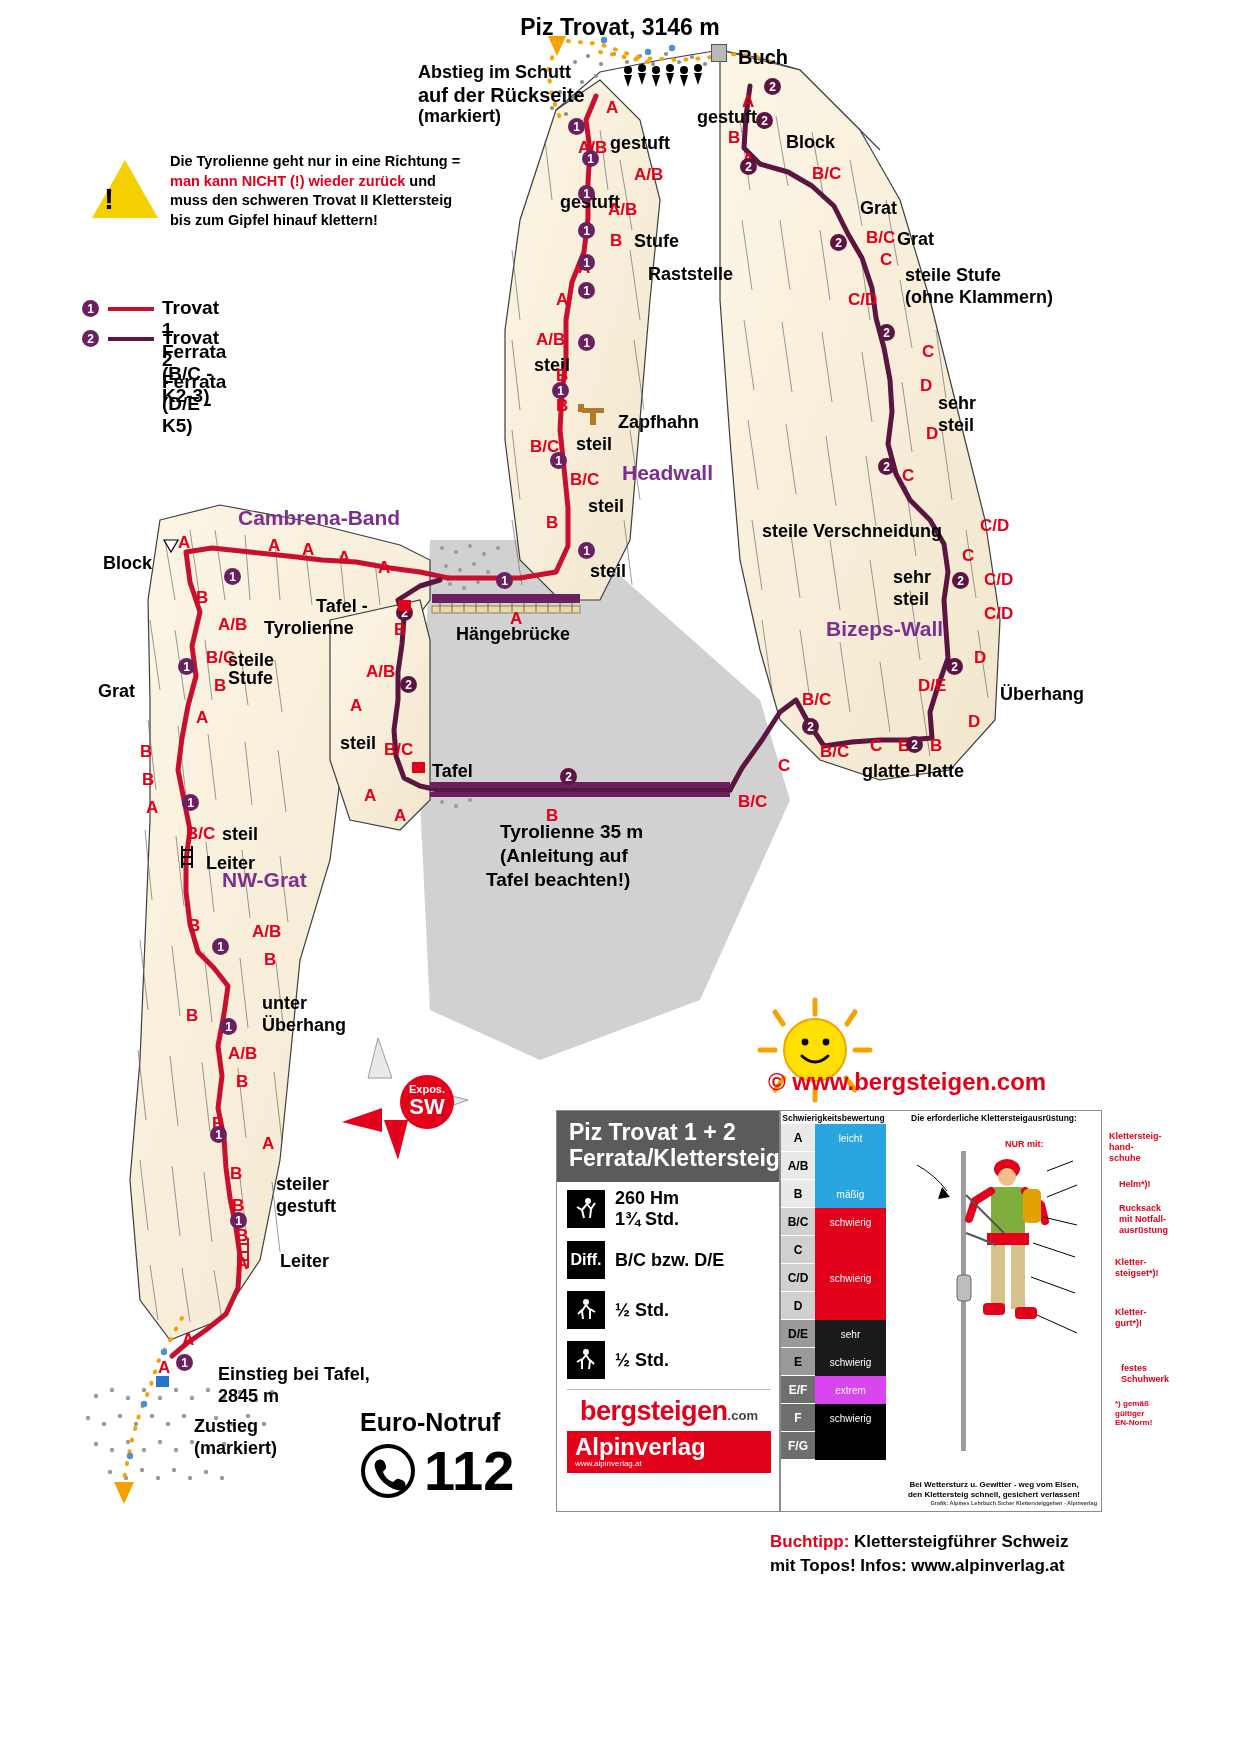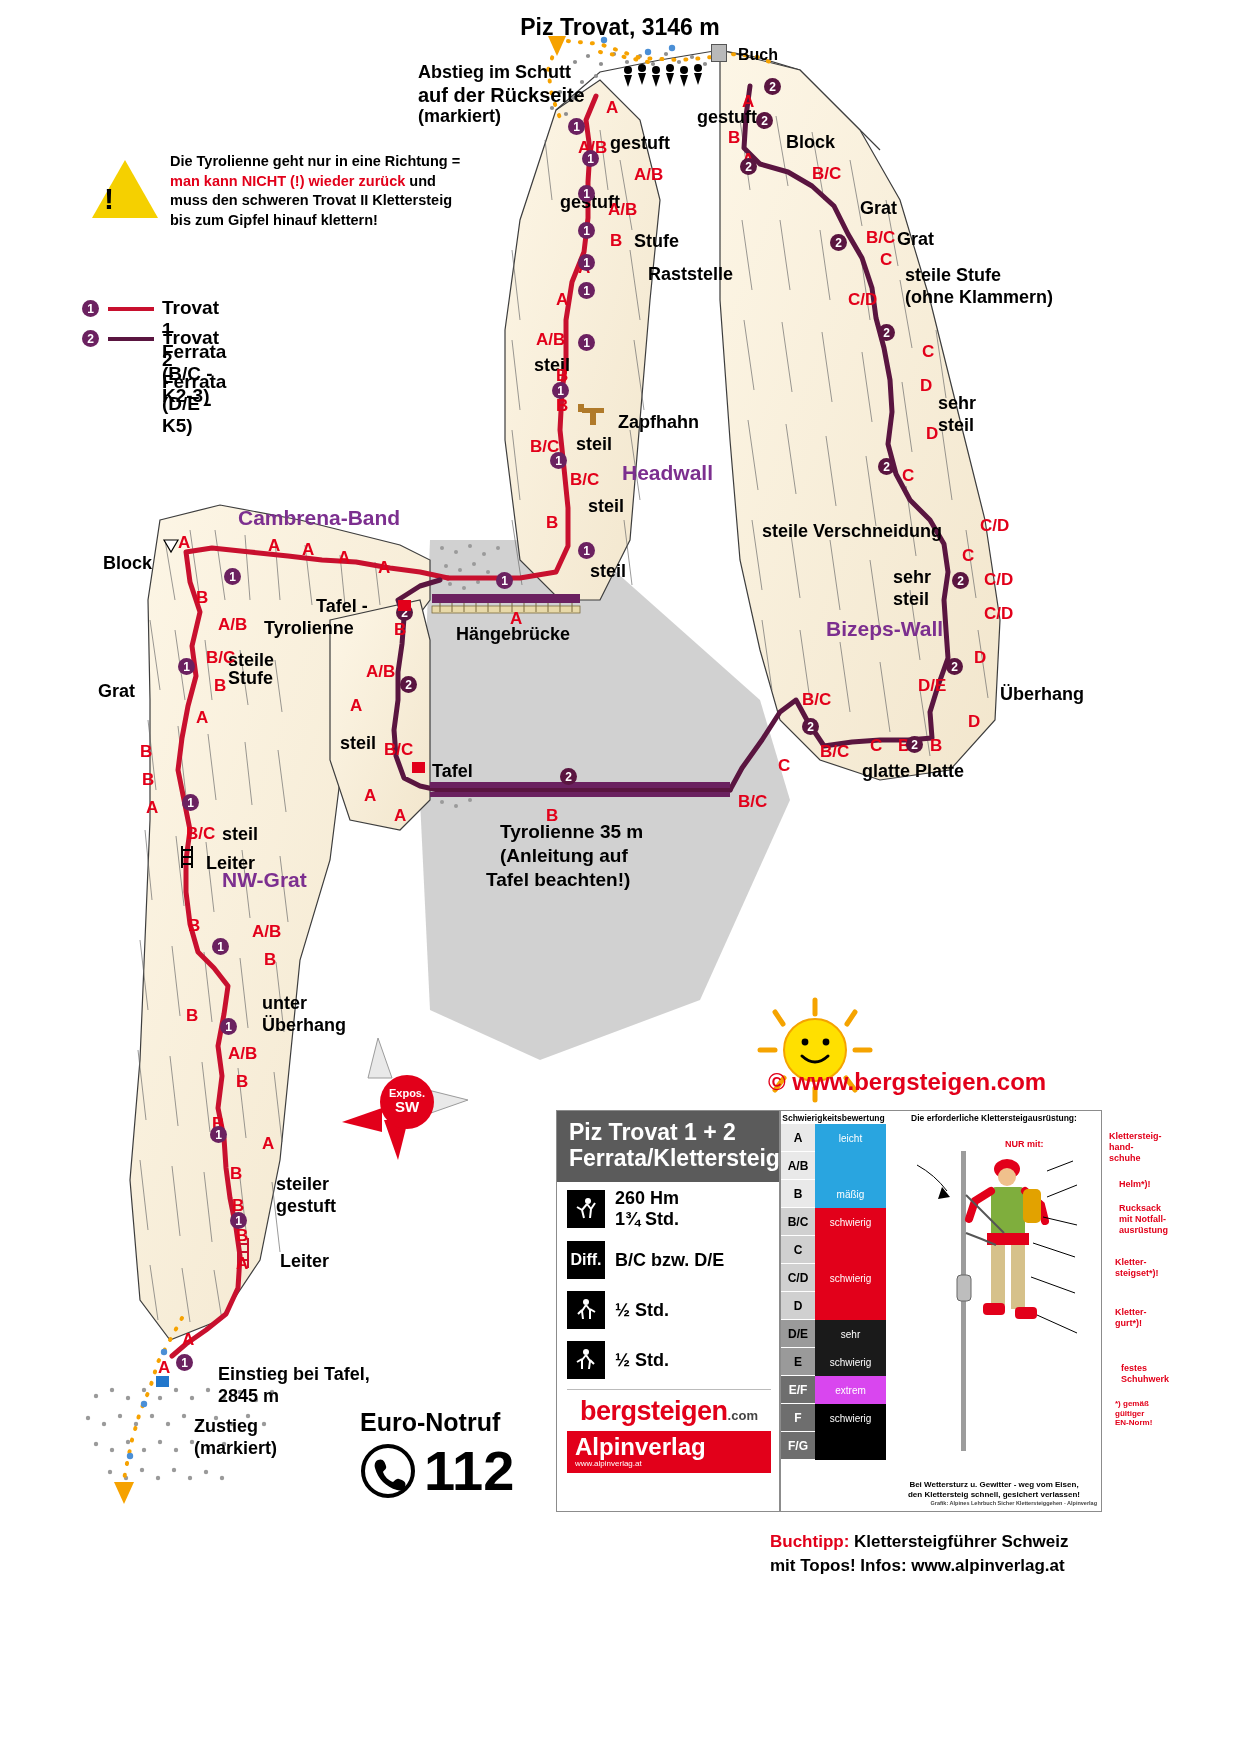--- a/index.html
+++ b/index.html
@@ -34,24 +34,24 @@
   }
   .warn-text{position:absolute;left:78px;top:0;font-size:14.5px;font-weight:bold;line-height:1.35;}
   .warn-red{color:#e2001a;}
   
   #legend{left:82px;top:295px;}
   .leg-row{position:relative;height:30px;}
   .leg-badge{position:absolute;left:0;top:5px;width:17px;height:17px;border-radius:50%;background:#6b2160;color:#fff;font-size:12px;font-weight:bold;display:flex;align-items:center;justify-content:center;}
   .leg-line{position:absolute;left:26px;top:12px;width:46px;height:4px;}
   .leg-txt{position:absolute;left:80px;top:2px;font-size:19px;font-weight:bold;}
   
-  #compass{left:340px;top:1030px;width:130px;height:140px;}
+  #compass{left:360px;top:1030px;width:130px;height:140px;}
   .compass-circle{position:absolute;left:40px;top:45px;width:54px;height:54px;border-radius:50%;background:#e2001a;color:#fff;display:flex;flex-direction:column;align-items:center;justify-content:center;}
   .compass-circle .e{font-size:11px;font-weight:bold;line-height:1;}
-  .compass-circle .sw{font-size:15px;font-weight:bold;line-height:1.1;}
+  .compass-circle .sw{font-size:22px;font-weight:bold;line-height:1.1;}
   
   #copy{left:768px;top:1068px;font-size:24px;font-weight:bold;color:#e2001a;}
   
   #notruf{left:360px;top:1408px;}
   #notruf .hdr{font-size:25px;font-weight:bold;}
   #notruf .num{font-size:56px;font-weight:bold;line-height:1;}
   
   #infobox{left:556px;top:1110px;width:222px;height:400px;background:#ffffff;border:1px solid #8c8c8c;}
   .ib-head{background:#5b5b5b;color:#fff;padding:8px 10px 10px 12px;font-size:23px;font-weight:bold;line-height:1.15;}
   .ib-row{display:flex;align-items:center;gap:10px;padding:6px 8px 6px 10px;}
@@ -448,21 +448,21 @@
     <div class="leg-badge b2">2</div>
     <div class="leg-line" style="background:#5a1540"></div>
     <div class="leg-txt">Trovat 2 Ferrata (D/E - K5)</div>
   </div>
 </div>
 
 <div id="map-labels">
     <div class="t lbl" style="left: 418px; top: 62px; font-size: 18px;">Abstieg im Schutt</div>
     <div class="t lbl" style="left: 418px; top: 84px; font-size: 20px;">auf der Rückseite</div>
     <div class="t lbl" style="left: 418px; top: 106px; font-size: 18px;">(markiert)</div>
-    <div class="t lbl" style="left: 738px; top: 46px; font-size: 16px;">Buch</div>
+    <div class="t lbl" style="left: 738px; top: 46px; font-size: 20px;">Buch</div>
     <div class="t lbl" style="left: 610px; top: 133px; font-size: 18px;">gestuft</div>
     <div class="t lbl" style="left: 560px; top: 192px; font-size: 18px;">gestuft</div>
     <div class="t lbl" style="left: 697px; top: 107px; font-size: 18px;">gestuft</div>
     <div class="t lbl" style="left: 786px; top: 132px; font-size: 18px;">Block</div>
     <div class="t lbl" style="left: 634px; top: 231px; font-size: 18px;">Stufe</div>
     <div class="t lbl" style="left: 648px; top: 264px; font-size: 18px;">Raststelle</div>
     <div class="t lbl" style="left: 860px; top: 198px; font-size: 18px;">Grat</div>
     <div class="t lbl" style="left: 897px; top: 229px; font-size: 18px;">Grat</div>
     <div class="t lbl" style="left: 905px; top: 265px; font-size: 18px;">steile Stufe</div>
     <div class="t lbl" style="left: 905px; top: 287px; font-size: 18px;">(ohne Klammern)</div>

